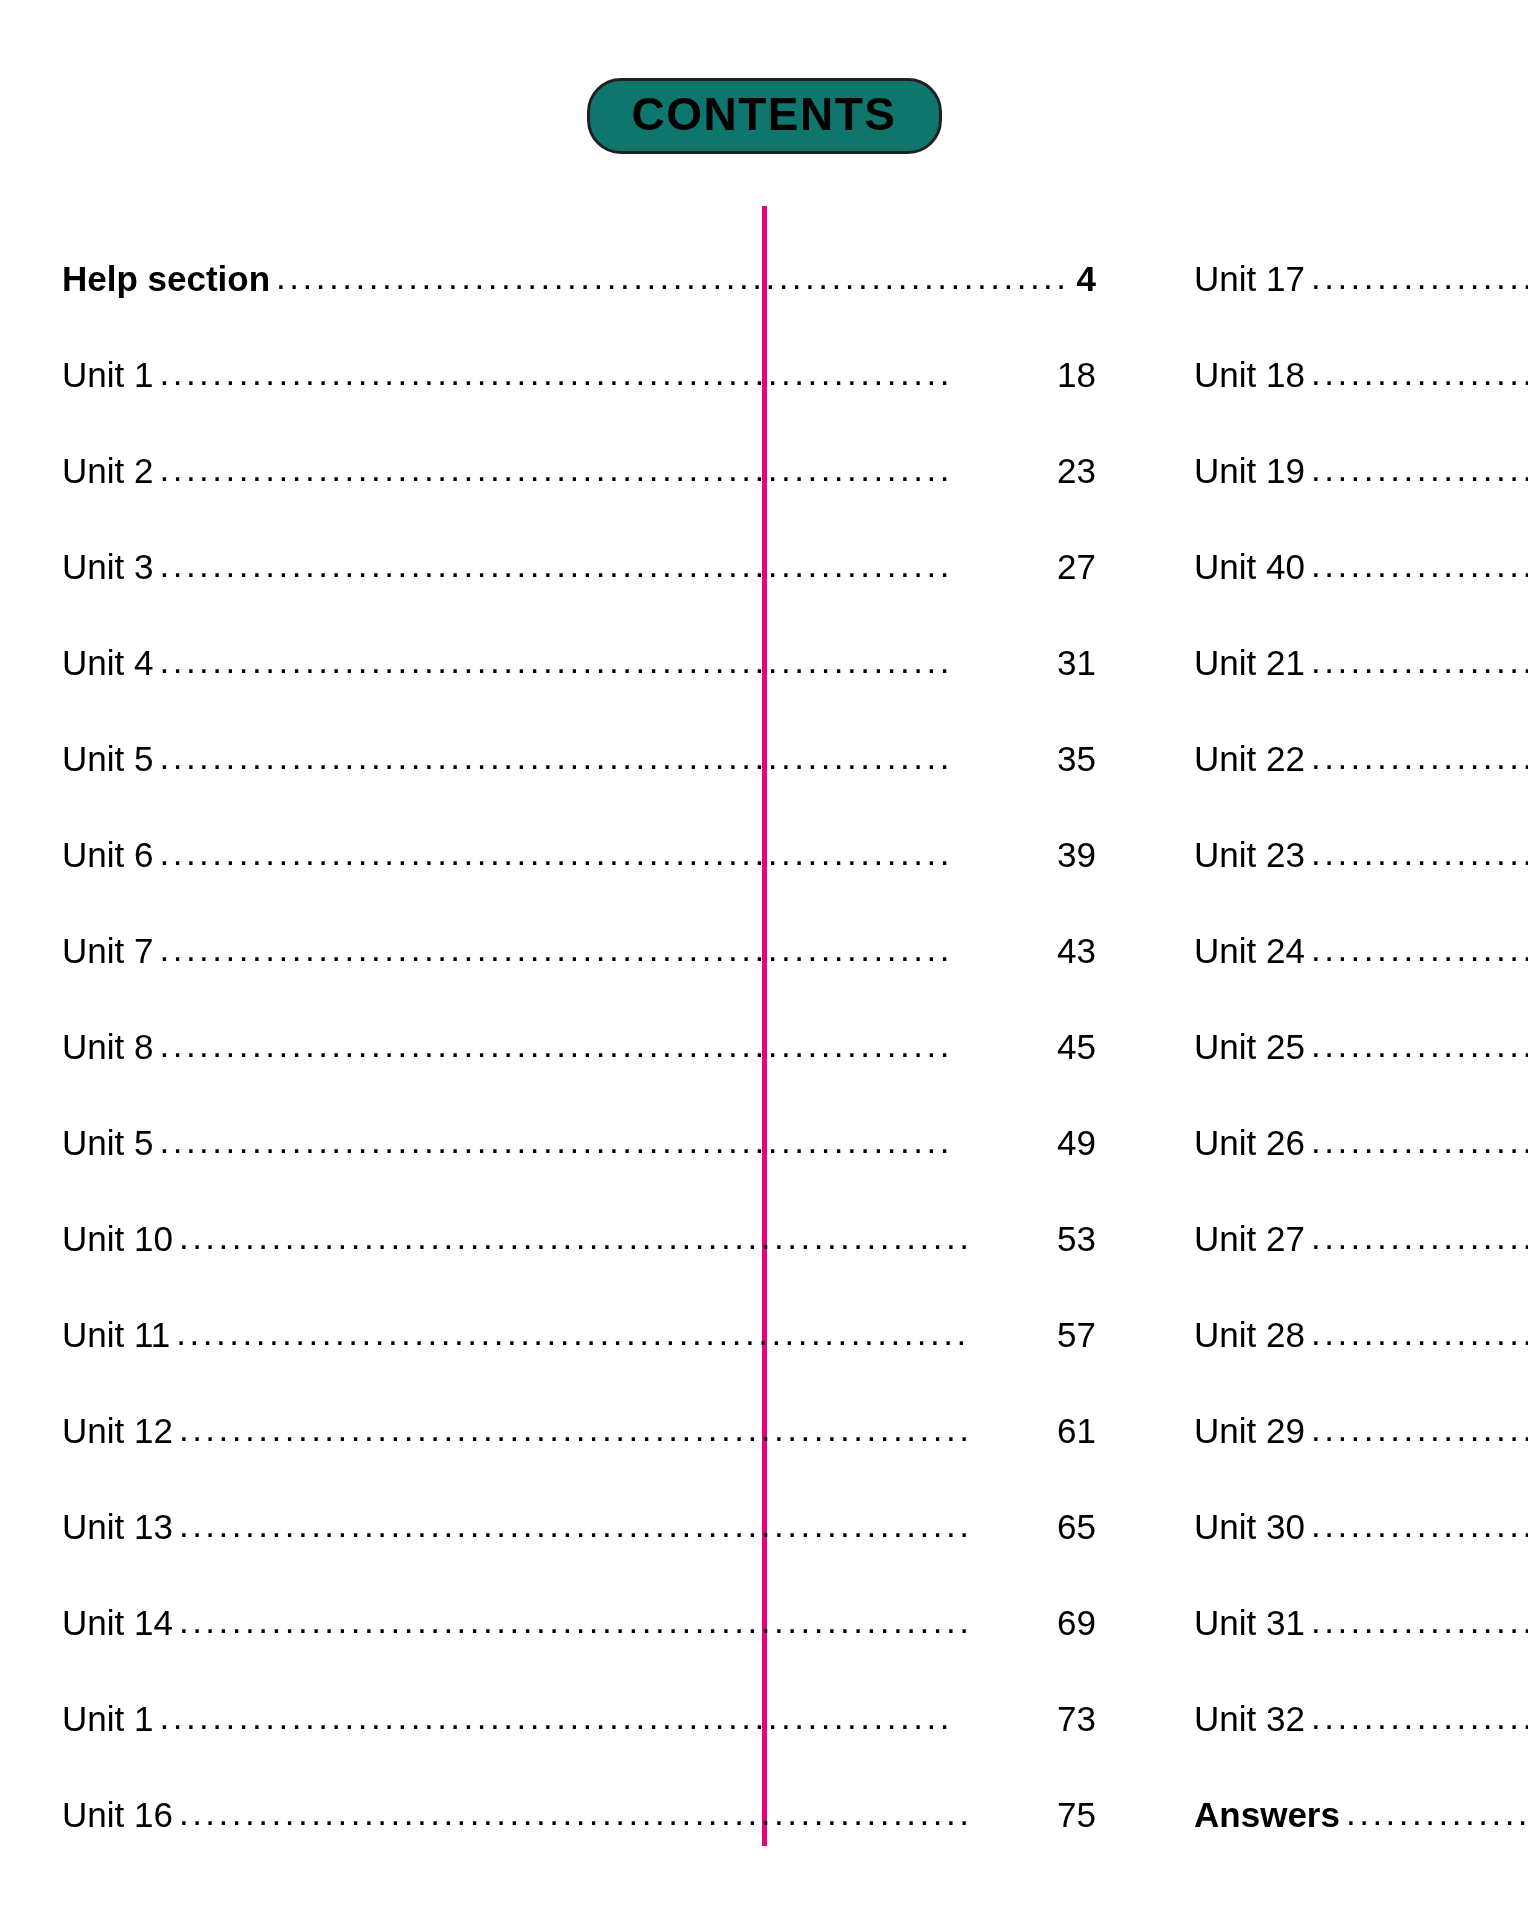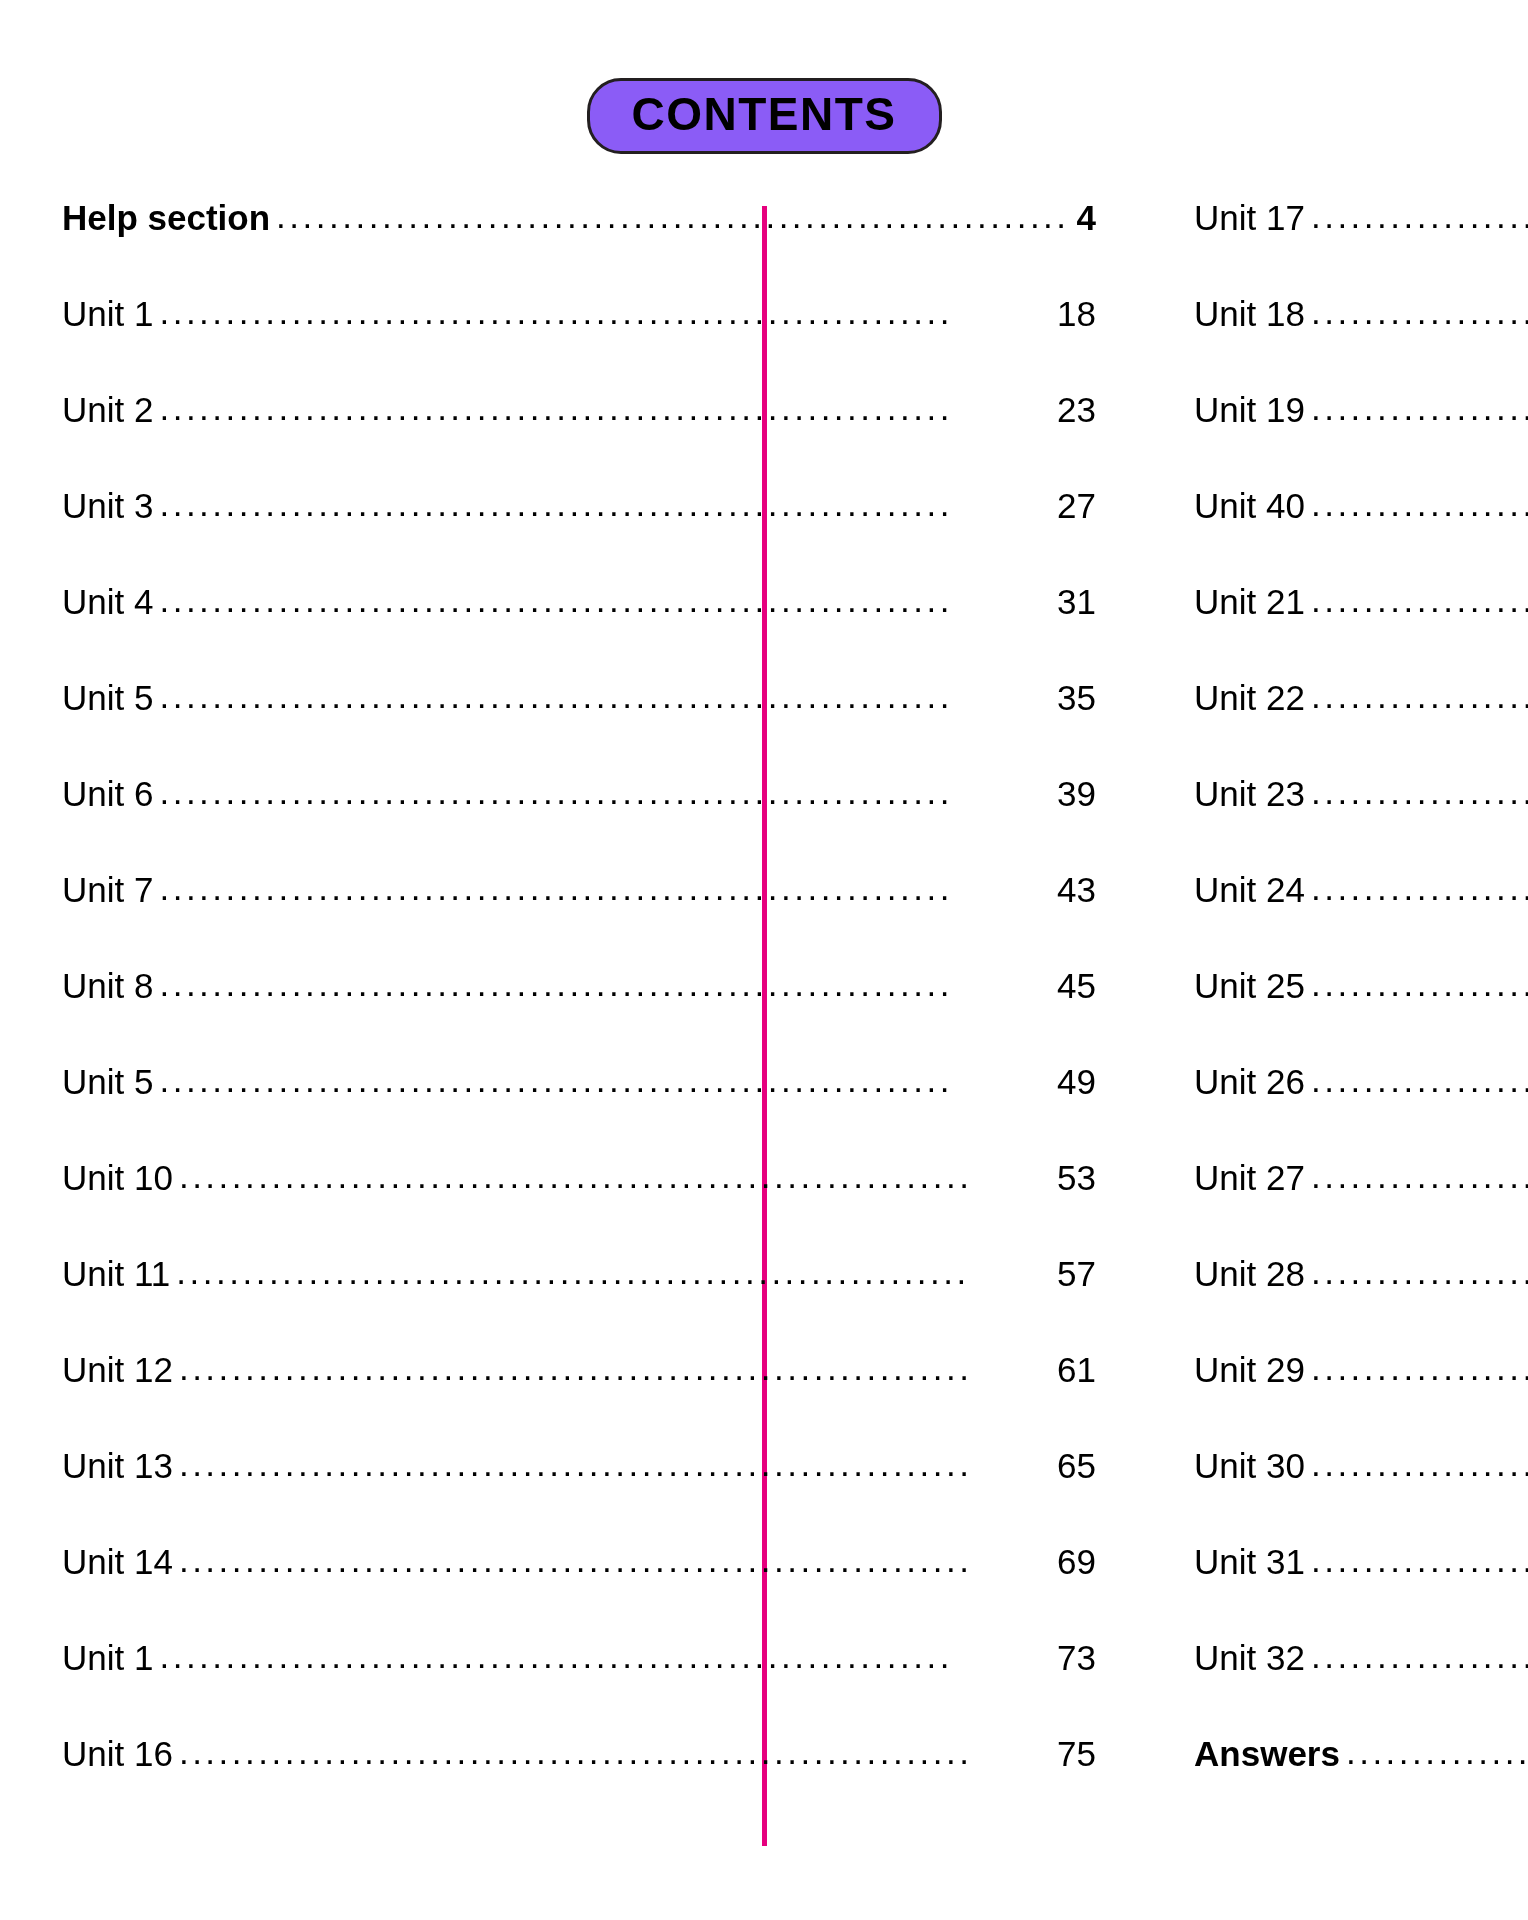--- a/index.html
+++ b/index.html
@@ -61,21 +61,21 @@
     left: 50%;
     top: 6px;
     width: 5px;
     height: 1640px;
     background: #e6007e;
     transform: translateX(-2px);
   }
 
   .entry {
     display: flex;
-    align-items: flex-start;
+    align-items: flex-end;
     font-size: 35px;
     line-height: 1;
     height: 96px;
   }
   .entry .label {
     white-space: nowrap;
     padding-right: 6px;
   }
   .entry .dots {
     flex: 1 1 auto;
@@ -95,21 +95,21 @@
   .entry.bold .page-no {
     font-weight: 700;
   }
 </style>
 </head>
 <body>
 
 <div class="page">
 
   <div class="title-wrap">
-    <div class="title-pill" style="background: #8b5cf6; border-color: rgb(35, 31, 32);">CONTENTS</div>
+    <div class="title-pill" style="background: #0f766e; border-color: rgb(35, 31, 32);">CONTENTS</div>
   </div>
 
   <div class="toc">
     <div class="divider" style="background: rgb(230, 0, 126);"></div>
 
     <div class="col col-left">
         <div class="entry bold">
           <span class="label">Help section</span>
           <span class="dots">............................................................</span>
           <span class="page-no">4</span>

